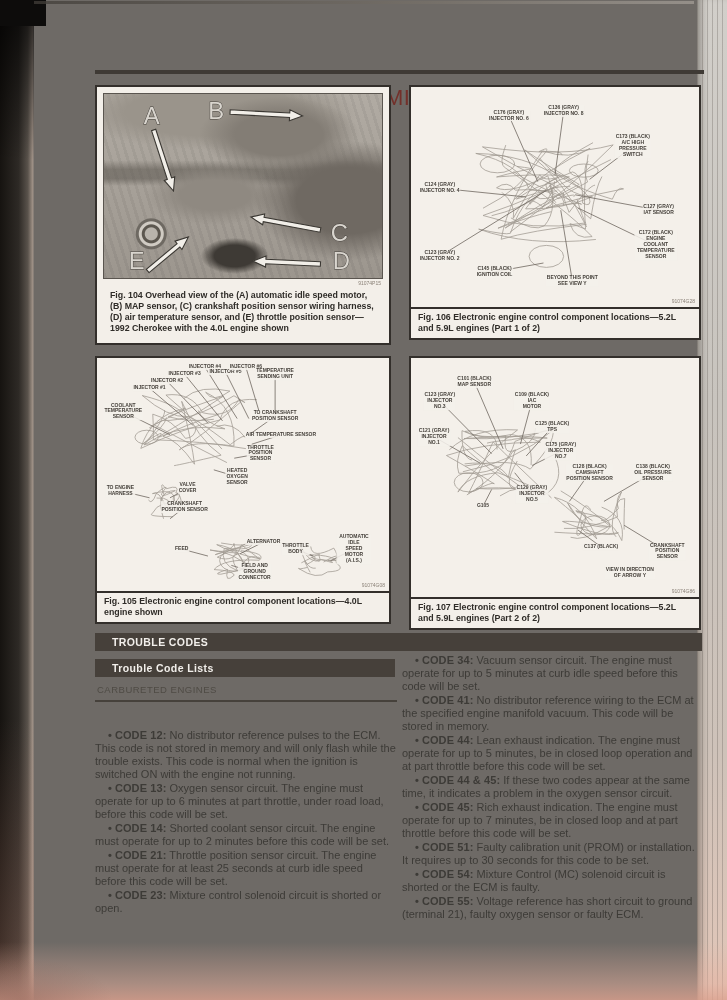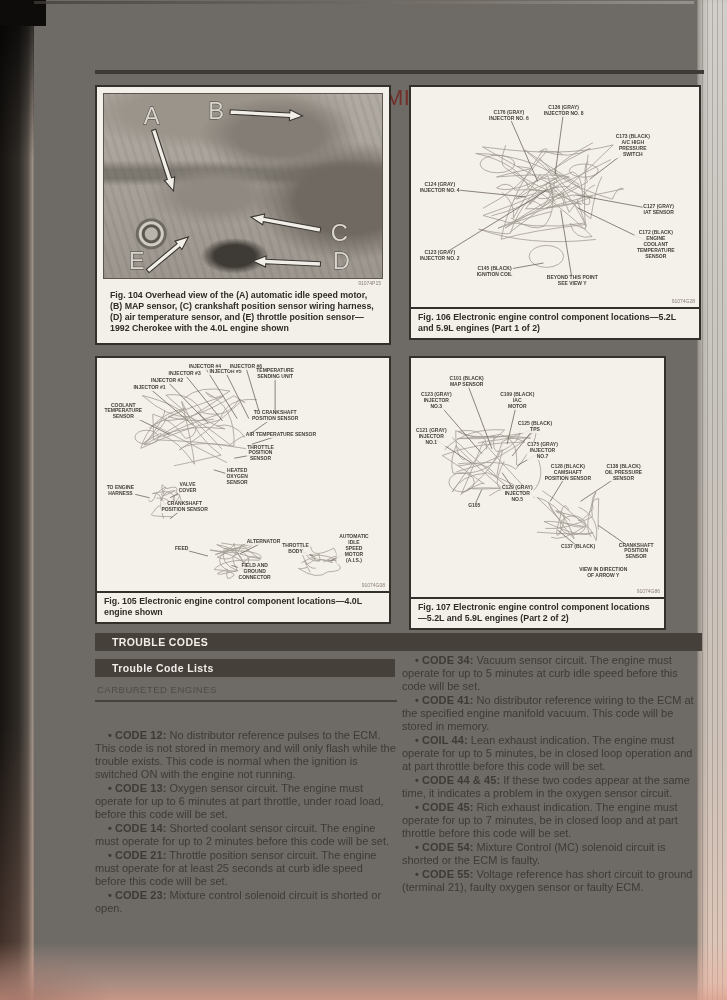--- a/index.html
+++ b/index.html
@@ -27,21 +27,21 @@
   .header{position:absolute;left:98px;top:40px;display:flex;align-items:baseline;gap:21px;color:#73302a;z-index:2;}
   .pagenum{font-size:15px;font-weight:normal;letter-spacing:.4px;margin-left:10px;}
   .ptitle{font-size:22px;letter-spacing:.2px;margin-top:45px;}
   .hrule{position:absolute;left:95px;top:70px;width:609px;height:4px;background:#3f3a35;z-index:2;}
 
   
   .figbox{position:absolute;margin:0;border:2px solid #332f2b;background:#f3efe9;box-sizing:border-box;z-index:2;display:flex;flex-direction:column;}
   .fig104{left:95px;top:85px;width:296px;height:260px;padding:6px 6px 0;}
   .fig106{left:409px;top:85px;width:292px;height:255px;}
   .fig105{left:95px;top:356px;width:296px;height:268px;}
-  .fig107{left:409px;top:356px;width:257px;height:274px;}
+  .fig107{left:409px;top:356px;width:292px;height:274px;}
 
   figcaption{font-size:8.8px;font-weight:bold;color:#2f2c28;line-height:11px;padding:3px 7px 4px;}
   .diagcap{border-top:2px solid #332f2b;}
 
   .figid{font-size:5px;color:#8a8177;text-align:right;}
   .fig104 .figid{padding:1px 2px 0 0;height:7px;}
   .diagram .figid{position:absolute;right:4px;bottom:3px;}
 
   
   .photo{position:relative;width:100%;height:186px;border:1px solid #5a554f;box-sizing:border-box;
@@ -303,19 +303,20 @@
   <div class="col col-left">
       <p><span class="blt">•  </span><b>CODE 12:</b><span> No distributor reference pulses to the ECM. This code is not stored in memory and will only flash while the trouble exists. This code is normal when the ignition is switched ON with the engine not running.</span></p>
       <p><span class="blt">•  </span><b>CODE 13:</b><span> Oxygen sensor circuit. The engine must operate for up to 6 minutes at part throttle, under road load, before this code will be set.</span></p>
       <p><span class="blt">•  </span><b>CODE 14:</b><span> Shorted coolant sensor circuit. The engine must operate for up to 2 minutes before this code will be set.</span></p>
       <p><span class="blt">•  </span><b>CODE 21:</b><span> Throttle position sensor circuit. The engine must operate for at least 25 seconds at curb idle speed before this code will be set.</span></p>
       <p><span class="blt">•  </span><b>CODE 23:</b><span> Mixture control solenoid circuit is shorted or open.</span></p>
     </div>
   <div class="col col-right">
       <p><span class="blt">•  </span><b>CODE 34:</b><span> Vacuum sensor circuit. The engine must operate for up to 5 minutes at curb idle speed before this code will be set.</span></p>
       <p><span class="blt">•  </span><b>CODE 41:</b><span> No distributor reference wiring to the ECM at the specified engine manifold vacuum. This code will be stored in memory.</span></p>
-      <p><span class="blt">•  </span><b>COIL 44:</b><span> Lean exhaust indication. The engine must operate for up to 5 minutes, be in closed loop operation and at part throttle before this code will be set.</span></p>
+      <p><span class="blt">•  </span><b>CODE 44:</b><span> Lean exhaust indication. The engine must operate for up to 5 minutes, be in closed loop operation and at part throttle before this code will be set.</span></p>
       <p><span class="blt">•  </span><b>CODE 44 &amp; 45:</b><span> If these two codes appear at the same time, it indicates a problem in the oxygen sensor circuit.</span></p>
       <p><span class="blt">•  </span><b>CODE 45:</b><span> Rich exhaust indication. The engine must operate for up to 7 minutes, be in closed loop and at part throttle before this code will be set.</span></p>
+      <p><span class="blt">•  </span><b>CODE 51:</b><span> Faulty calibration unit (PROM) or installation. It requires up to 30 seconds for this code to be set.</span></p>
       <p><span class="blt">•  </span><b>CODE 54:</b><span> Mixture Control (MC) solenoid circuit is shorted or the ECM is faulty.</span></p>
       <p><span class="blt">•  </span><b>CODE 55:</b><span> Voltage reference has short circuit to ground (terminal 21), faulty oxygen sensor or faulty ECM.</span></p>
     </div>
 </div>
 
 </body></html>

